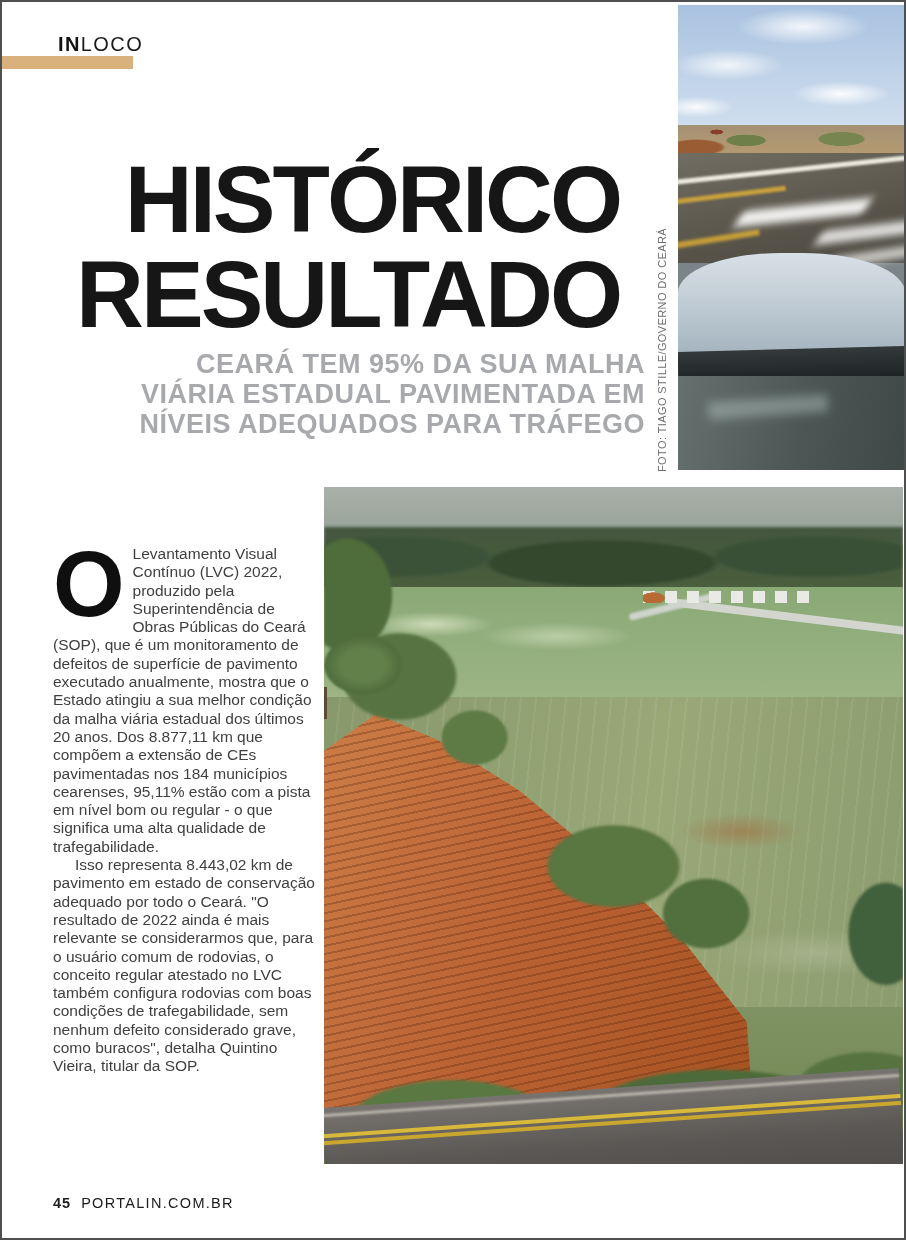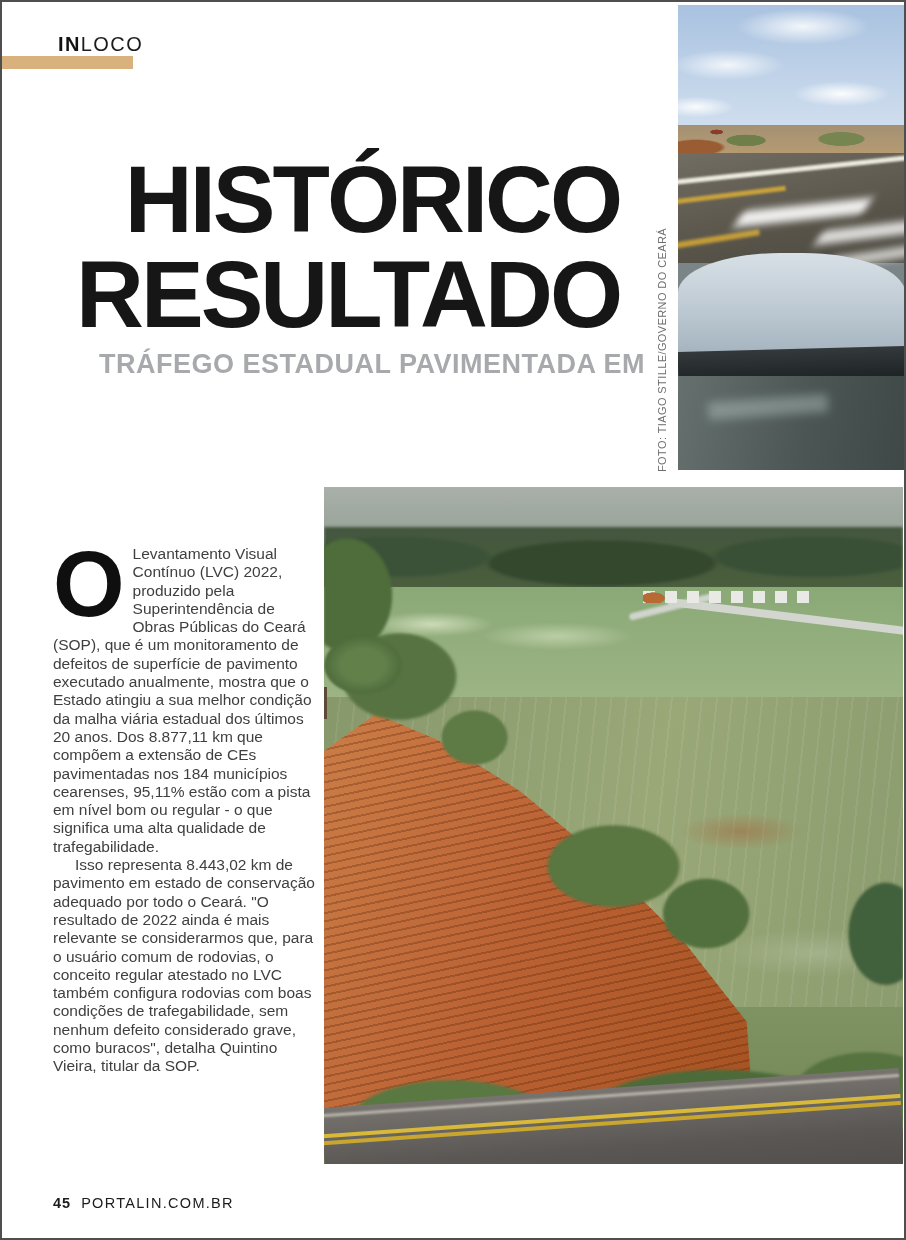--- a/index.html
+++ b/index.html
@@ -156,21 +156,23 @@
     <span class="b">IN</span><span class="l">LOCO</span>
   </div>
   <div class="brand-bar"></div>
 
   <div class="title">
     <div>HISTÓRICO</div>
     <div>RESULTADO</div>
   </div>
 
   <div class="subtitle">
-    <div>TRÁFEGO ESTADUAL PAVIMENTADA EM</div>
+    <div>CEARÁ TEM 95% DA SUA MALHA</div>
+    <div>VIÁRIA ESTADUAL PAVIMENTADA EM</div>
+    <div>NÍVEIS ADEQUADOS PARA TRÁFEGO</div>
   </div>
 
   <div class="credit">FOTO: TIAGO STILLE/GOVERNO DO CEARÁ</div>
 
   <div class="photo-top">
     <div class="t-sky"></div>
     <div class="t-scrub"></div>
     <div class="t-road">
       <span class="t-edge1"></span>
       <span class="t-yel1"></span>

